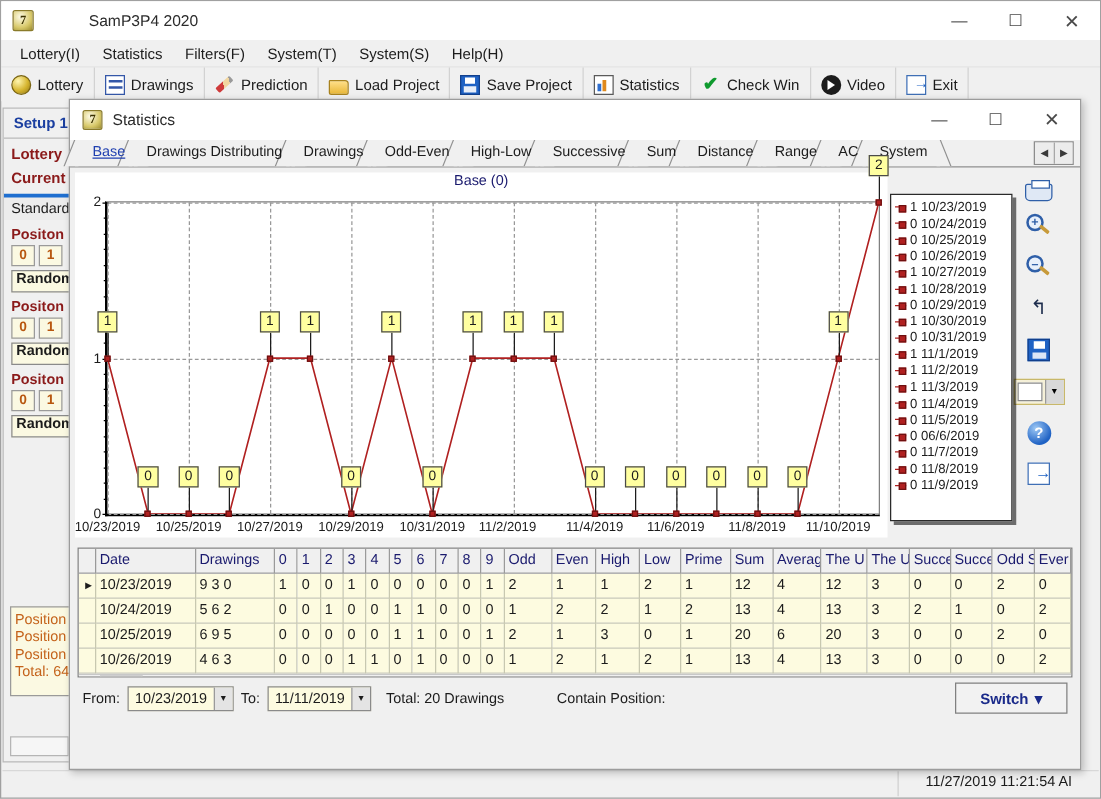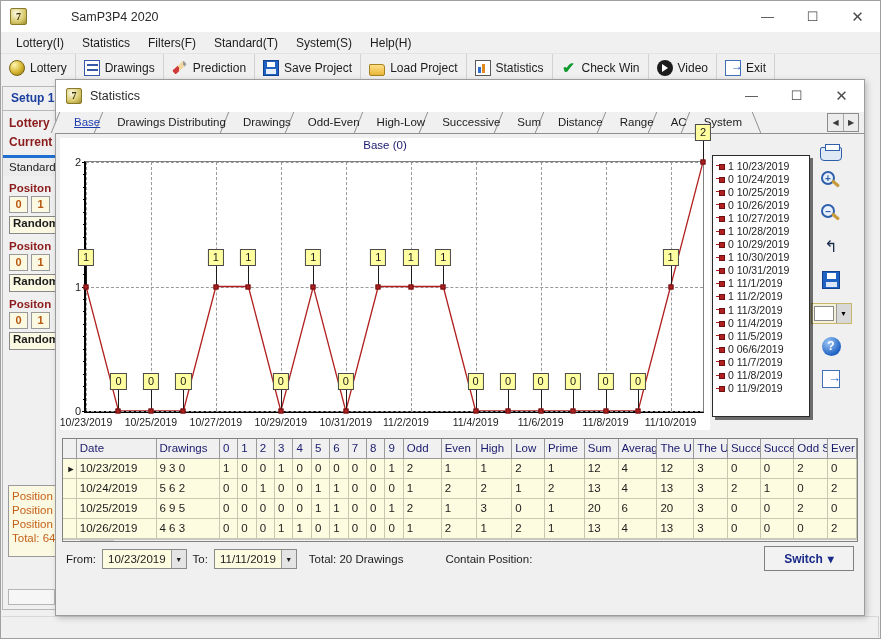--- a/index.html
+++ b/index.html
@@ -338,47 +338,47 @@
       <div class="win-btn">—</div>
       <div class="win-btn">☐</div>
       <div class="win-btn close-x">✕</div>
     </div>
   </div>
 
   <div id="main-menubar">
     <div class="menu-item">Lottery(I)</div>
     <div class="menu-item">Statistics</div>
     <div class="menu-item">Filters(F)</div>
-    <div class="menu-item">Standard(T)</div>
+    <div class="menu-item">System(T)</div>
     <div class="menu-item">System(S)</div>
     <div class="menu-item">Help(H)</div>
   </div>
 
   <div id="main-toolbar">
     <div class="tb-btn">
       <span class="tb-ico ico-lottery"></span>
       <span>Lottery</span>
     </div>
     <div class="tb-btn">
       <span class="tb-ico ico-drawings"></span>
       <span>Drawings</span>
     </div>
     <div class="tb-btn">
       <span class="tb-ico">
           <span class="ico-pencil" style="position:absolute;"></span>
         </span>
       <span>Prediction</span>
     </div>
     <div class="tb-btn">
+      <span class="tb-ico ico-folder"></span>
+      <span>Load Project</span>
+    </div>
+    <div class="tb-btn">
       <span class="tb-ico ico-disk"></span>
       <span>Save Project</span>
-    </div>
-    <div class="tb-btn">
-      <span class="tb-ico ico-folder"></span>
-      <span>Load Project</span>
     </div>
     <div class="tb-btn">
       <span class="tb-ico ico-stats"></span>
       <span>Statistics</span>
     </div>
     <div class="tb-btn">
       <span class="tb-ico ico-check">✔</span>
       <span>Check Win</span>
     </div>
     <div class="tb-btn">
@@ -434,20 +434,21 @@
       <span class="cval">AND</span>
       <span class="carrow">▼</span>
     </div>
     <div id="start-filtering-btn">Start Filtering  &gt;&gt;</div>
     <span class="nowrap">Total: 360 Tickets.</span>
     <span class="nowrap" style="margin-left:40px;">Total: 4 Pages.</span>
   </div>
 
   <div id="main-statusbar">
     <div id="status-fill"></div>
+    <div id="status-right">11/27/2019 11:21:54 AI</div>
   </div>
 
   <div id="stats-window">
 
     <div id="stats-titlebar">
       <div id="stats-title-icon">7</div>
       <div id="stats-title-text">Statistics</div>
       <div class="win-btns">
         <div class="win-btn">—</div>
         <div class="win-btn">☐</div>

